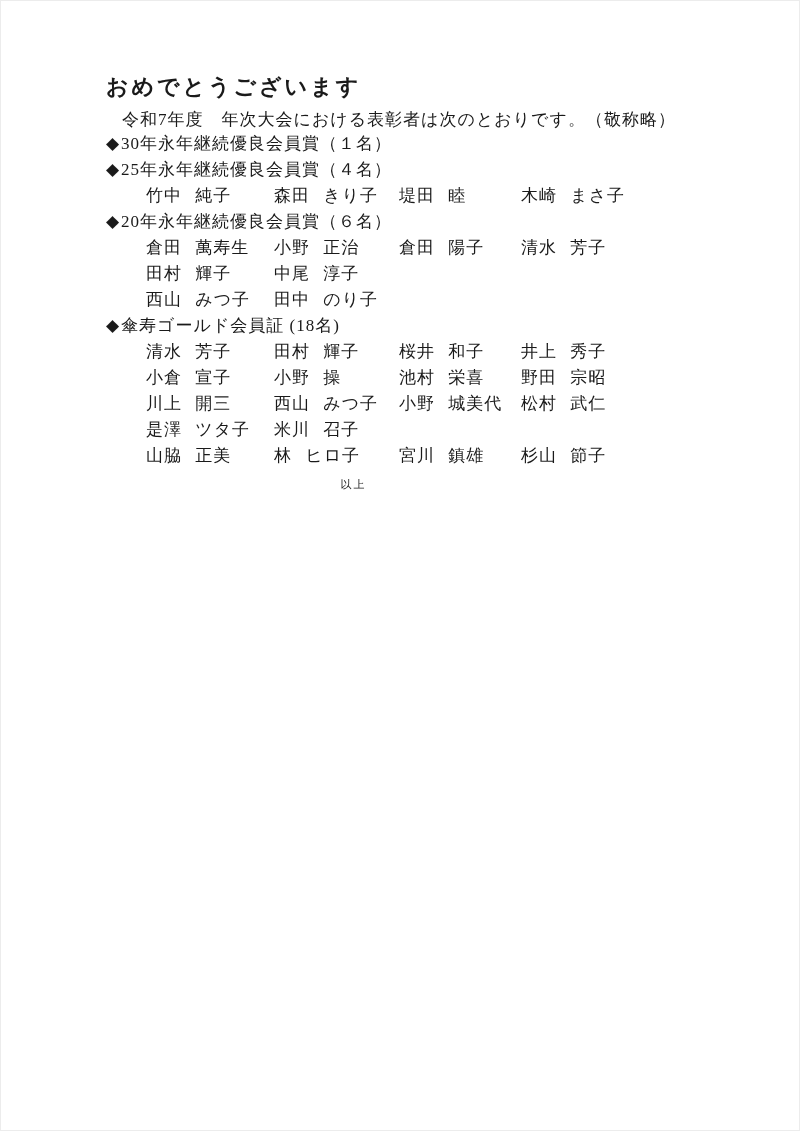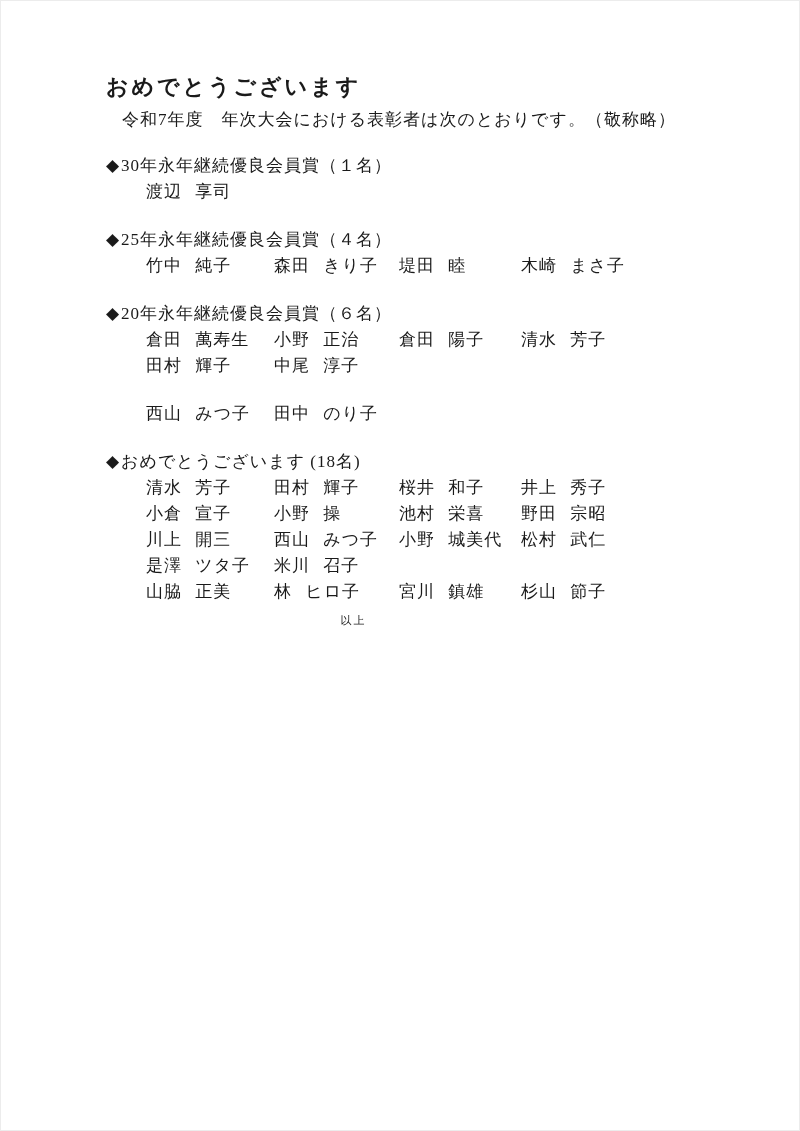--- a/index.html
+++ b/index.html
@@ -24,21 +24,21 @@
     letter-spacing: 3px;
     line-height: 28px;
   }
   .subtitle {
     font-size: 17px;
     line-height: 22px;
     margin-top: 8px;
     letter-spacing: 1px;
     margin-left: 16px;
   }
-  .section { margin-top: 22px; }
+  .section { }
   .heading {
     font-size: 17px;
     line-height: 26px;
     letter-spacing: 1px;
     white-space: pre;
   }
   .bullet { margin-right: 1px; }
   .recipients { margin-left: 40px; }
   .names-row {
     display: grid;
@@ -63,25 +63,20 @@
 </head>
 <body>
 
 <div class="page">
 
   <h1 class="title">おめでとうございます</h1>
   <p class="subtitle">令和7年度　年次大会における表彰者は次のとおりです。（敬称略）</p>
 
   <div class="section">
     <div class="heading"><span class="bullet">◆</span><span>30年永年継続優良会員賞（１名）</span></div>
-    <div class="recipients">
-      <div class="names-row">
-        <span class="name">渡辺 享司</span>
-      </div>
-    </div>
   </div>
 
   <div class="section">
     <div class="heading"><span class="bullet">◆</span><span>25年永年継続優良会員賞（４名）</span></div>
     <div class="recipients">
       <div class="names-row">
         <span class="name">竹中 純子</span>
         <span class="name">森田 きり子</span>
         <span class="name">堤田 睦</span>
         <span class="name">木崎 まさ子</span>
@@ -108,21 +103,21 @@
   <div class="section">
     <div class="recipients">
       <div class="names-row">
         <span class="name">西山 みつ子</span>
         <span class="name">田中 のり子</span>
       </div>
     </div>
   </div>
 
   <div class="section">
-    <div class="heading"><span class="bullet">◆</span><span>おめでとうございます (18名)</span></div>
+    <div class="heading"><span class="bullet">◆</span><span>傘寿ゴールド会員証 (18名)</span></div>
     <div class="recipients">
       <div class="names-row">
         <span class="name">清水 芳子</span>
         <span class="name">田村 輝子</span>
         <span class="name">桜井 和子</span>
         <span class="name">井上 秀子</span>
       </div>
       <div class="names-row">
         <span class="name">小倉 宣子</span>
         <span class="name">小野 操</span>

